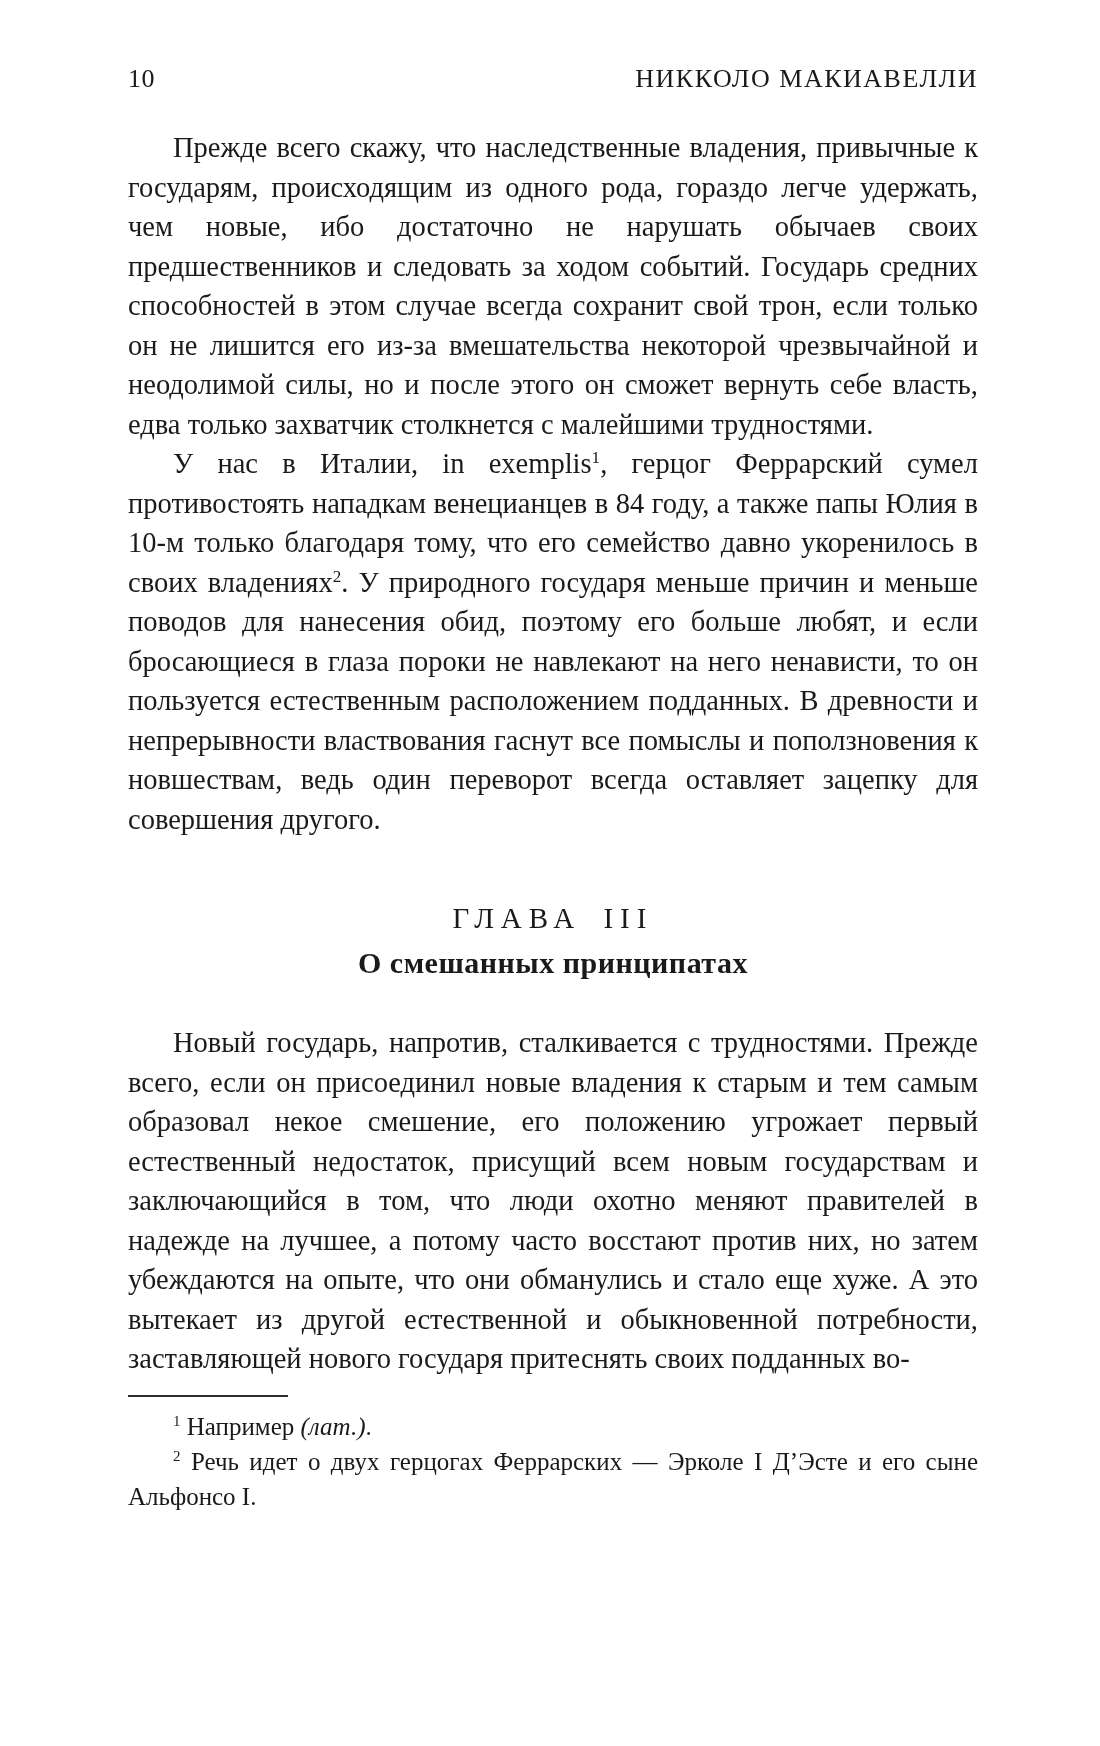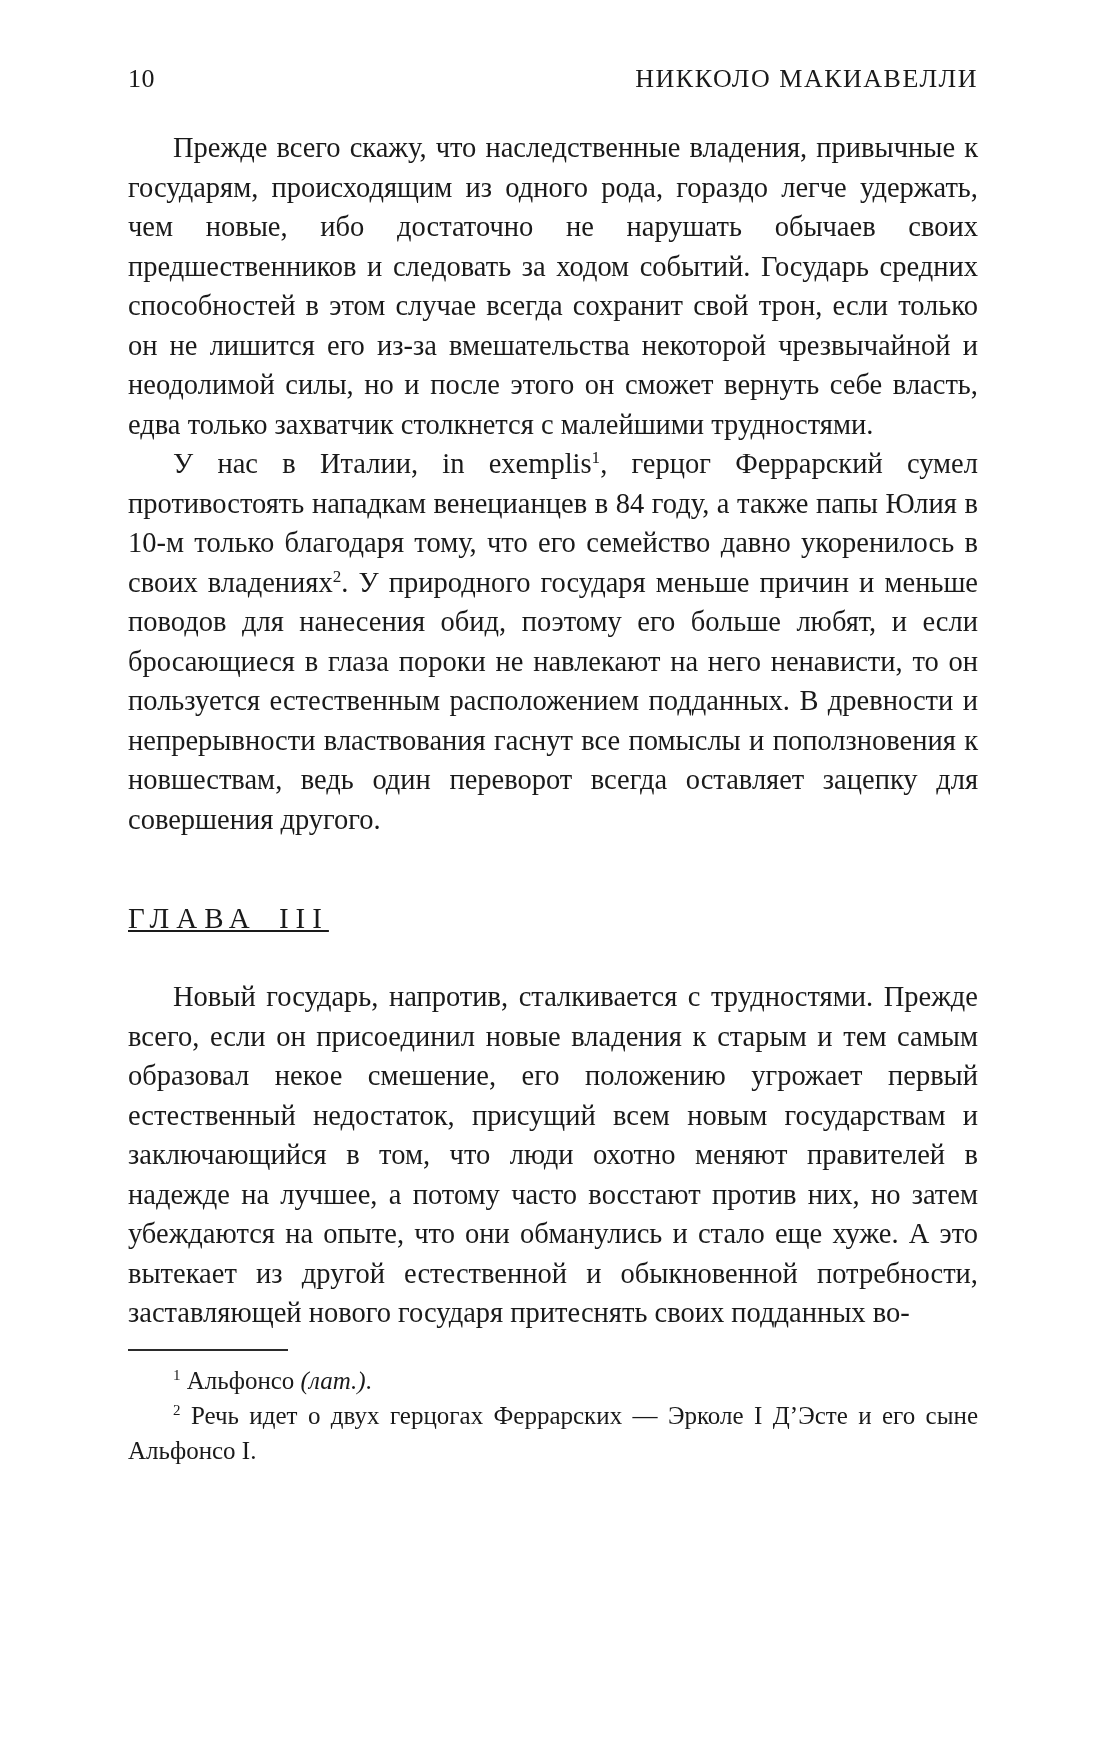--- a/index.html
+++ b/index.html
@@ -46,22 +46,22 @@
     margin: 0;
     text-indent: 45px;
   }
   sup {
     font-size: 0.6em;
     line-height: 0;
     vertical-align: super;
   }
   .chapter-head {
     margin: 62px 0 42px 0;
+    text-align: center;
     text-indent: 0;
-    text-decoration: underline;
   }
   .chapter-num {
     font-size: 29px;
     line-height: 34px;
     letter-spacing: 7px;
     word-spacing: 8px;
   }
   .chapter-title {
     margin-top: 10px;
     font-size: 30px;
@@ -99,24 +99,25 @@
   </div>
 
   <div class="body-text">
 
     <p class="para"><span>Прежде всего скажу, что наследственные владения, при­вычные к государям, происходящим из одного рода, гораздо легче удержать, чем новые, ибо достаточно не нарушать обы­чаев своих предшественников и следовать за ходом событий. Государь средних способностей в этом случае всегда сохра­нит свой трон, если только он не лишится его из-за вмеша­тельства некоторой чрезвычайной и неодолимой силы, но и после этого он сможет вернуть себе власть, едва только за­хватчик столкнется с малейшими трудностями.</span></p>
 
     <p class="para"><span>У нас в Италии, in exemplis</span><sup>1</sup><span>, герцог Феррарский сумел противостоять нападкам венецианцев в 84 году, а также па­пы Юлия в 10-м только благодаря тому, что его семейство давно укоренилось в своих владениях</span><sup>2</sup><span>. У природного госу­даря меньше причин и меньше поводов для нанесения обид, поэтому его больше любят, и если бросающиеся в глаза по­роки не навлекают на него ненависти, то он пользуется естественным расположением подданных. В древности и непрерывности властвования гаснут все помыслы и пополз­новения к новшествам, ведь один переворот всегда оставля­ет зацепку для совершения другого.</span></p>
 
     <div class="chapter-head">
       <div class="chapter-num">ГЛАВА III</div>
+      <div class="chapter-title">О смешанных принципатах</div>
     </div>
 
     <p class="para"><span>Новый государь, напротив, сталкивается с трудностями. Прежде всего, если он присоединил новые владения к ста­рым и тем самым образовал некое смешение, его положе­нию угрожает первый естественный недостаток, присущий всем новым государствам и заключающийся в том, что люди охотно меняют правителей в надежде на лучшее, а потому часто восстают против них, но затем убеждаются на опыте, что они обманулись и стало еще хуже. А это вытекает из другой естественной и обыкновенной потребности, застав­ляющей нового государя притеснять своих подданных во-</span></p>
 
     <div class="footnotes">
       <div class="fn-rule"></div>
-      <p class="fn"><sup>1</sup><span> Альфонсо </span><em>(лат.)</em><span>.</span></p>
+      <p class="fn"><sup>1</sup><span> Например </span><em>(лат.)</em><span>.</span></p>
       <p class="fn"><sup>2</sup><span> Речь идет о двух герцогах Феррарских — Эрколе I Д’Эсте и его сыне Альфонсо I.</span></p>
     </div>
 
   </div>
 </div>
 
 </body></html>

